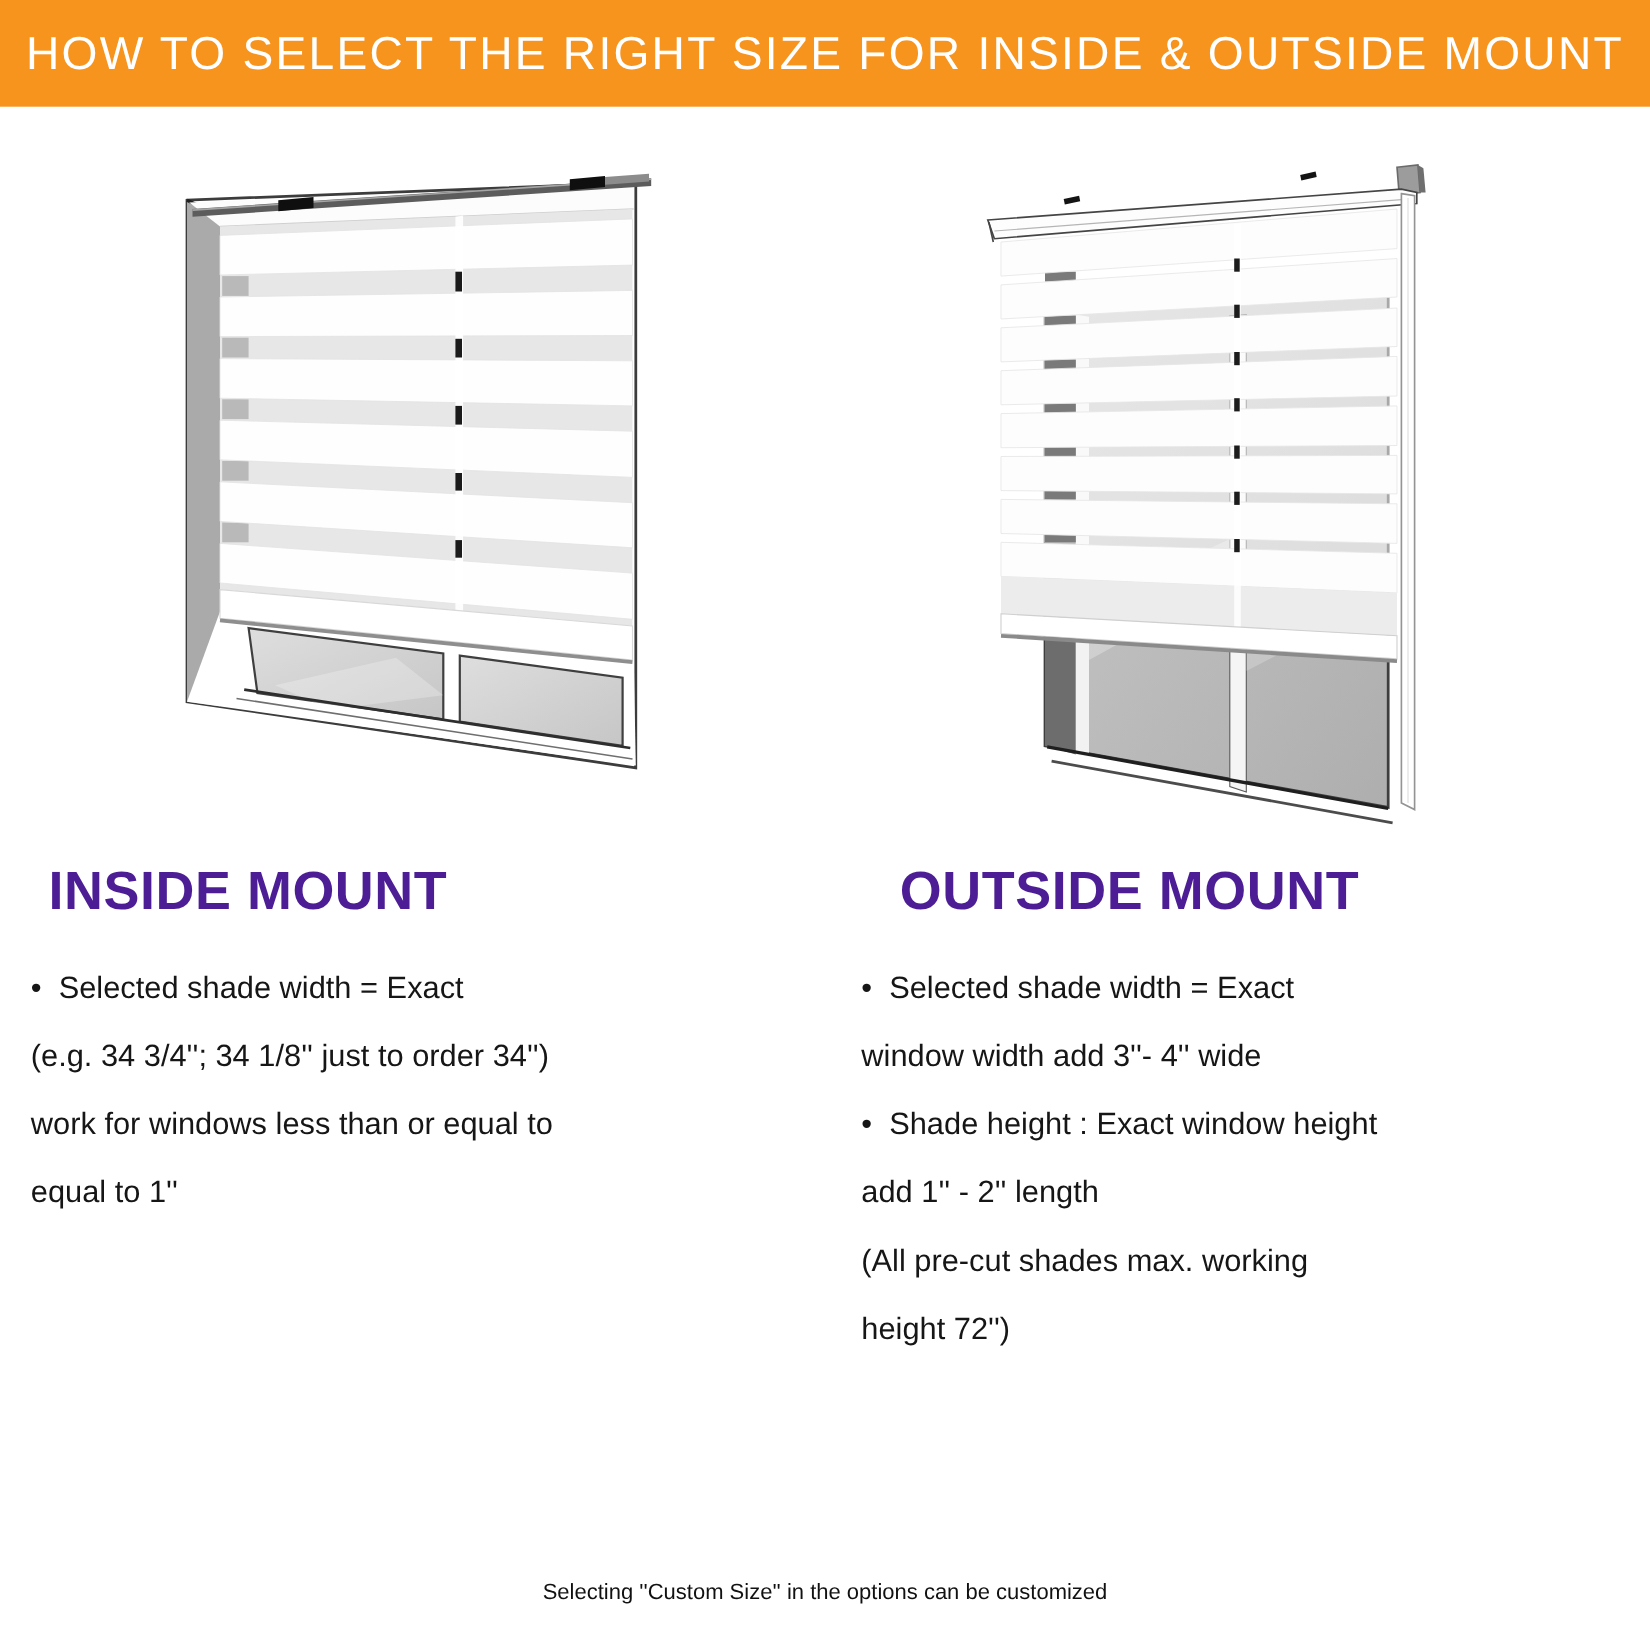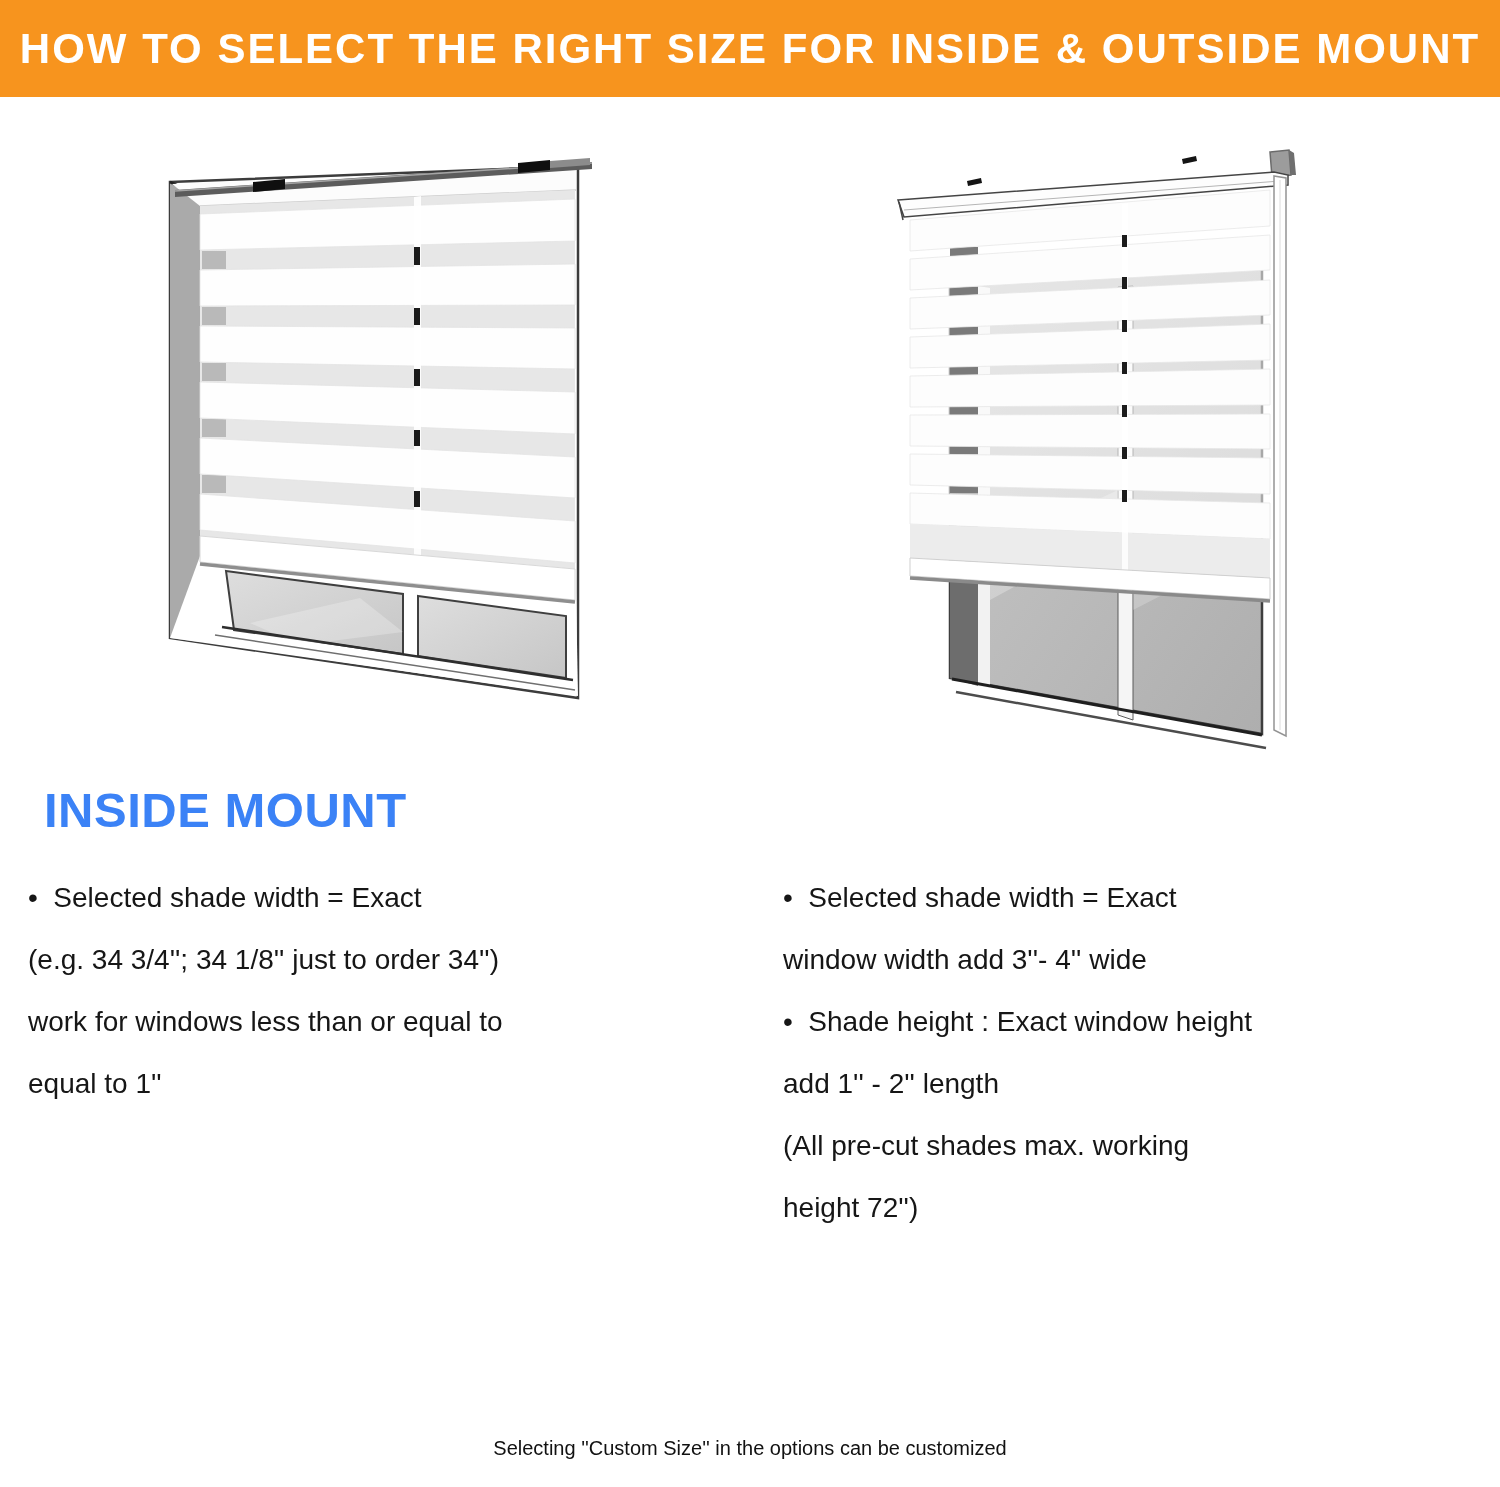--- a/index.html
+++ b/index.html
@@ -1,24 +1,24 @@
 <!DOCTYPE html>
 <html><head>
 <meta charset="utf-8">
 <style>
   html,body{margin:0;padding:0;background:#ffffff;}
   .page{position:relative;width:1500px;height:1487px;background:#ffffff;overflow:hidden;
         font-family:"Liberation Sans",sans-serif;}
   .banner{position:absolute;left:0;top:0;width:1500px;height:97px;background:#F7941E;
           display:flex;align-items:center;justify-content:center;}
-  .banner h1{margin:0;color:#ffffff;font-size:42px;font-weight:bold;letter-spacing:2px;white-space:nowrap;}
+  .banner h1{margin:0;color:#ffffff;font-size:42px;font-weight:normal;letter-spacing:2px;white-space:nowrap;}
   .illus{position:absolute;width:560px;height:640px;margin:0;}
   .illus.inside{left:120px;top:130px;}
   .illus.outside{left:870px;top:130px;}
-  .heading{position:absolute;margin:0;font-size:49px;font-weight:bold;color:#3b82f6;
+  .heading{position:absolute;margin:0;font-size:49px;font-weight:bold;color:#4c1d95;
            letter-spacing:0.5px;white-space:nowrap;}
   .heading.inside{left:44px;top:782px;}
   .heading.outside{left:818px;top:782px;}
   .col{position:absolute;top:867px;width:730px;font-size:28px;line-height:62px;color:#161616;}
   .col.left{left:28px;}
   .col.right{left:783px;}
   .col div{white-space:pre;}
   .footer{position:absolute;left:0;top:1437px;width:1500px;text-align:center;
           font-size:20px;color:#111111;}
   svg{display:block;}
@@ -146,20 +146,21 @@
         <line x1="40" y1="448" x2="400" y2="471" stroke="#8a8a8a" stroke-width="3.5"></line>
       </g>
       <g>
         <polygon points="404,46 416,48 416,606 404,600" fill="#ffffff" stroke="#949494" stroke-width="1.5"></polygon>
         <line x1="410" y1="50" x2="410" y2="600" stroke="#dcdcdc" stroke-width="1"></line>
       </g>
     </svg>
   </figure>
 
   <h2 class="heading inside">INSIDE MOUNT</h2>
+  <h2 class="heading outside">OUTSIDE MOUNT</h2>
 
   <div class="col left">
     <div>•  Selected shade width = Exact</div>
     <div>(e.g. 34 3/4''; 34 1/8'' just to order 34'')</div>
     <div>work for windows less than or equal to</div>
     <div>equal to 1''</div>
   </div>
 
   <div class="col right">
     <div>•  Selected shade width = Exact</div>

